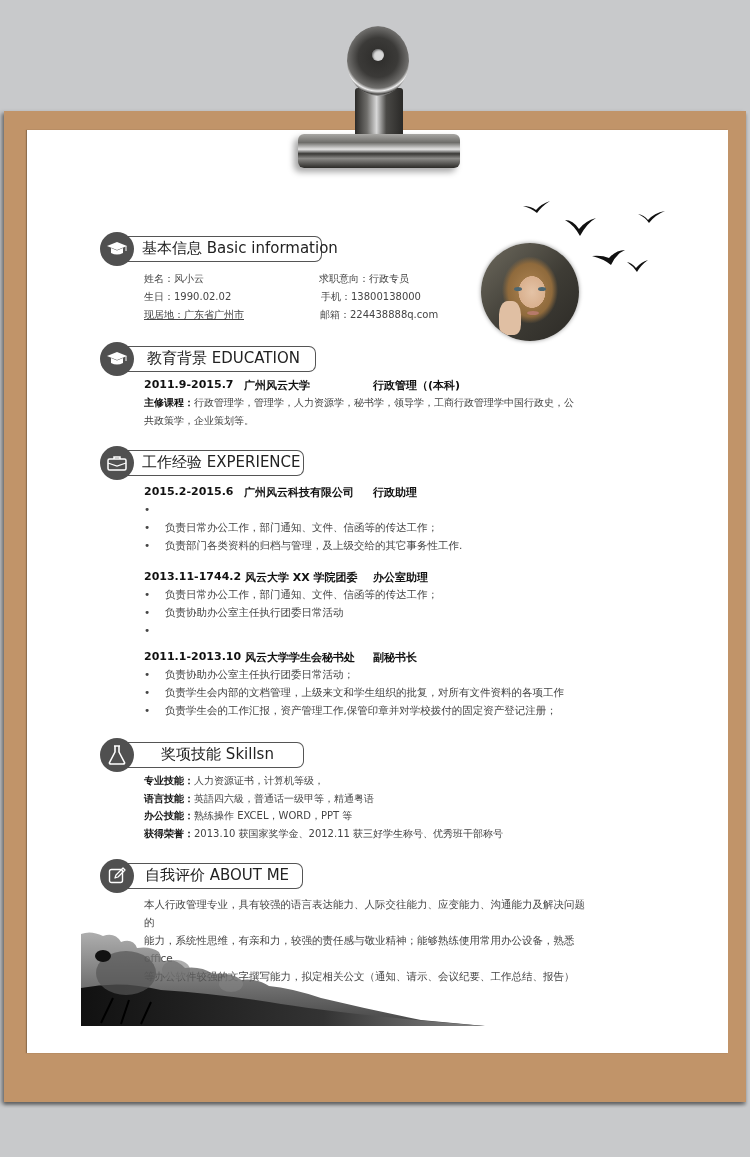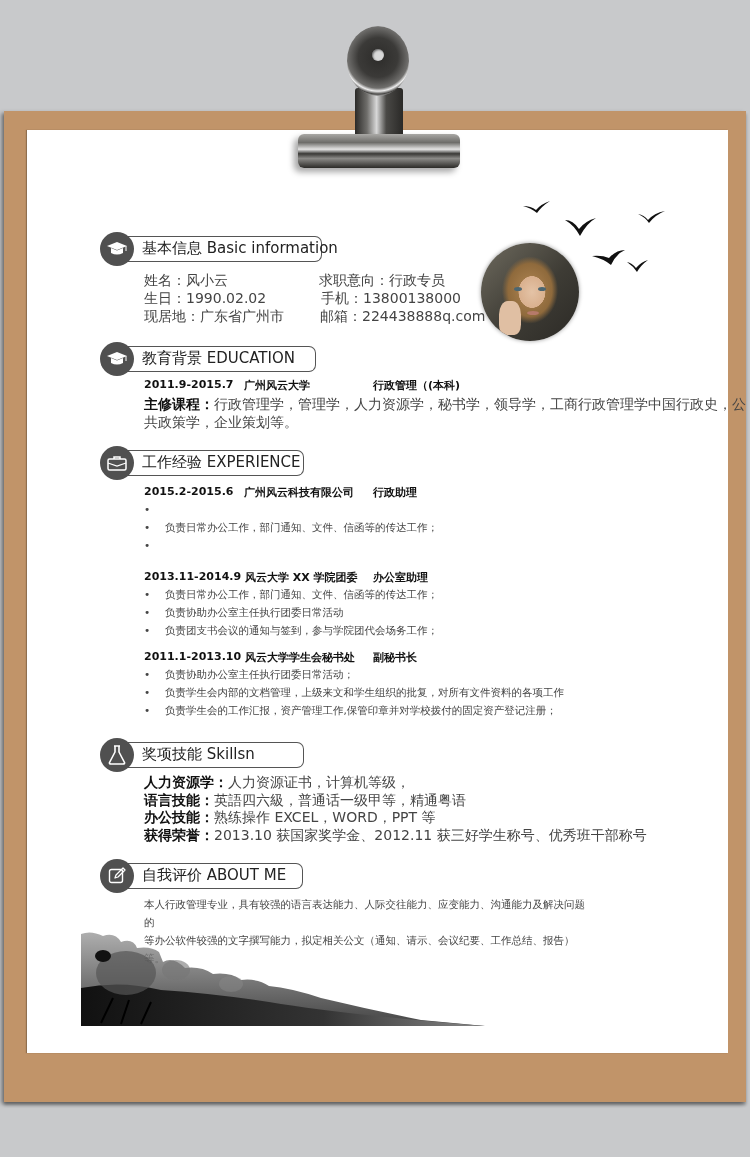--- a/index.html
+++ b/index.html
@@ -64,30 +64,30 @@
     .avatar .eye { position: absolute; width: 8px; height: 4px; border-radius: 50%; background: #4d6670; top: 44px; }
     .avatar .lip { position: absolute; left: 46px; top: 68px; width: 12px; height: 4px; border-radius: 50%; background: #b67a6a; }
     .avatar .hand { position: absolute; left: 18px; top: 58px; width: 22px; height: 34px; border-radius: 40% 40% 30% 30%; background: #e0bfa3; }
     
     .section-header { position: absolute; left: 100px; height: 36px; }
     .section-header .pill {
       position: absolute; left: 20px; top: 6px;
       height: 26px; border: 1.5px solid #555; border-left: none;
       border-radius: 0 7px 7px 0; background: #fff;
       padding-left: 22px; padding-right: 10px;
-      font-size: 15px; line-height: 23px; color: #222; white-space: nowrap;
+      font-size: 15px; line-height: 23px; color: #222; white-space: nowrap; text-align: center;
     }
     .section-header .circle {
       position: absolute; left: 0; top: 2px;
       width: 34px; height: 34px; border-radius: 50%;
       background: #505050; z-index: 2;
       display: flex; align-items: center; justify-content: center;
     }
     
-    .txt { position: absolute; font-size: 14px; color: #444; white-space: nowrap; }
+    .txt { position: absolute; font-size: 10px; color: #444; white-space: nowrap; }
     .bold { font-weight: bold; color: #111; }
     .row-title { position: absolute; font-size: 11px; font-weight: bold; color: #111; white-space: nowrap; }
     .row-title span { position: absolute; top: 0; }
     .bullet { position: absolute; font-size: 10.5px; color: #444; white-space: nowrap; }
     .bullet .dot { position: absolute; left: 0; top: 0; }
     .bullet .t { position: absolute; left: 21px; top: 0; }
     .para { position: absolute; left: 144px; width: 450px; font-size: 10.5px; line-height: 18px; color: #444; }
     .ink {
       position: absolute; left: 81px; top: 928px; width: 404px; height: 99px;
     }
@@ -144,21 +144,21 @@
     <svg width="22" height="16" viewBox="0 0 22 16">
         <path d="M11 1 L21 5 L11 9 L1 5Z" fill="#fff"></path>
         <path d="M5 7 L5 12 Q11 15 17 12 L17 7 L11 9.5Z" fill="#fff"></path>
         <path d="M20 5 L20 10" stroke="#fff" stroke-width="1"></path>
       </svg>
   </div>
   <div class="pill" style="width:202px;">基本信息 Basic information</div>
 </div>
 <div class="txt" style="left:144px;top:272px;">姓名：风小云</div>
 <div class="txt" style="left:144px;top:290px;">生日：1990.02.02</div>
-<div class="txt" style="left:144px;top:308px;">现居地：广东省广州市</div>
+<div class="txt" style="left:144px;top:308px;text-decoration:underline;">现居地：广东省广州市</div>
 <div class="txt" style="left:319px;top:272px;">求职意向：行政专员</div>
 <div class="txt" style="left:321px;top:290px;">手机：13800138000</div>
 <div class="txt" style="left:320px;top:308px;">邮箱：224438888q.com</div>
 
 <div class="section-header" style="top:340px;">
   <div class="circle">
     <svg width="22" height="16" viewBox="0 0 22 16">
         <path d="M11 1 L21 5 L11 9 L1 5Z" fill="#fff"></path>
         <path d="M5 7 L5 12 Q11 15 17 12 L17 7 L11 9.5Z" fill="#fff"></path>
         <path d="M20 5 L20 10" stroke="#fff" stroke-width="1"></path>
@@ -194,38 +194,38 @@
 </div>
 <div class="bullet" style="left:144px;top:503px;width:400px;height:14px;">
     <span class="dot">•</span>
   </div>
 <div class="bullet" style="left:144px;top:521px;width:400px;height:14px;">
     <span class="dot">•</span>
     <span class="t">负责日常办公工作，部门通知、文件、信函等的传达工作；</span>
   </div>
 <div class="bullet" style="left:144px;top:539px;width:400px;height:14px;">
     <span class="dot">•</span>
+    <span class="t">负责部门各类资料的归档与管理，及上级交给的其它事务性工作.</span>
   </div>
 
 <div class="row-title" style="left:144px;top:570px;width:400px;height:14px;">
-  <span style="left:0;">2013.11-2014.9</span>
+  <span style="left:0;">2013.11-1744.2</span>
   <span style="left:101px;">风云大学 XX 学院团委</span>
   <span style="left:229px;">办公室助理</span>
 </div>
 <div class="bullet" style="left:144px;top:588px;width:400px;height:14px;">
     <span class="dot">•</span>
     <span class="t">负责日常办公工作，部门通知、文件、信函等的传达工作；</span>
   </div>
 <div class="bullet" style="left:144px;top:606px;width:400px;height:14px;">
     <span class="dot">•</span>
     <span class="t">负责协助办公室主任执行团委日常活动</span>
   </div>
 <div class="bullet" style="left:144px;top:624px;width:400px;height:14px;">
     <span class="dot">•</span>
-    <span class="t">负责团支书会议的通知与签到，参与学院团代会场务工作；</span>
   </div>
 
 <div class="row-title" style="left:144px;top:650px;width:400px;height:14px;">
   <span style="left:0;">2011.1-2013.10</span>
   <span style="left:101px;">风云大学学生会秘书处</span>
   <span style="left:229px;">副秘书长</span>
 </div>
 <div class="bullet" style="left:144px;top:668px;width:430px;height:14px;">
     <span class="dot">•</span>
     <span class="t">负责协助办公室主任执行团委日常活动；</span>
@@ -240,36 +240,37 @@
   </div>
 
 <div class="section-header" style="top:736px;">
   <div class="circle">
     <svg width="18" height="20" viewBox="0 0 18 20">
         <path d="M6 1 H12 M7 1 V7 L1.5 17.5 Q1 19 3 19 H15 Q17 19 16.5 17.5 L11 7 V1" fill="none" stroke="#fff" stroke-width="1.6" stroke-linejoin="round"></path>
       </svg>
   </div>
   <div class="pill" style="width:184px;">奖项技能  Skillsn</div>
 </div>
-<div class="txt" style="left:144px;top:774px;"><span class="bold">人力资源学：</span><span>人力资源证书，计算机等级，</span></div>
+<div class="txt" style="left:144px;top:774px;"><span class="bold">专业技能：</span><span>人力资源证书，计算机等级，</span></div>
 <div class="txt" style="left:144px;top:792px;font-family:Liberation Serif, serif;"><span class="bold">语言技能：</span><span>英語四六級，普通话一级甲等，精通粤语</span></div>
 <div class="txt" style="left:144px;top:809px;"><span class="bold">办公技能：</span><span>熟练操作 EXCEL，WORD，PPT 等</span></div>
 <div class="txt" style="left:144px;top:827px;"><span class="bold">获得荣誉：</span><span>2013.10 获国家奖学金、2012.11 获三好学生称号、优秀班干部称号</span></div>
 
 <div class="section-header" style="top:857px;">
   <div class="circle">
     <svg width="18" height="18" viewBox="0 0 18 18">
         <rect x="1.5" y="2.5" width="13" height="13" rx="2" fill="none" stroke="#fff" stroke-width="1.4"></rect>
         <path d="M7 11 L8 8 L15 1 L17 3 L10 10Z" fill="none" stroke="#fff" stroke-width="1.3" stroke-linejoin="round"></path>
       </svg>
   </div>
   <div class="pill" style="width:183px;">自我评价 ABOUT ME</div>
 </div>
 <div class="para" style="top:895px;">
   <div>本人行政管理专业，具有较强的语言表达能力、人际交往能力、应变能力、沟通能力及解决问题的</div>
+  <div>能力，系统性思维，有亲和力，较强的责任感与敬业精神；能够熟练使用常用办公设备，熟悉 office</div>
   <div>等办公软件较强的文字撰写能力，拟定相关公文（通知、请示、会议纪要、工作总结、报告）等。</div>
 </div>
 
 <div class="ink">
   <svg width="404" height="99" viewBox="0 0 404 99">
     <defs>
       <linearGradient id="g1" x1="0" y1="0" x2="0" y2="1">
         <stop offset="0" stop-color="#9a9a9a"></stop>
         <stop offset="1" stop-color="#151515"></stop>
       </linearGradient>

